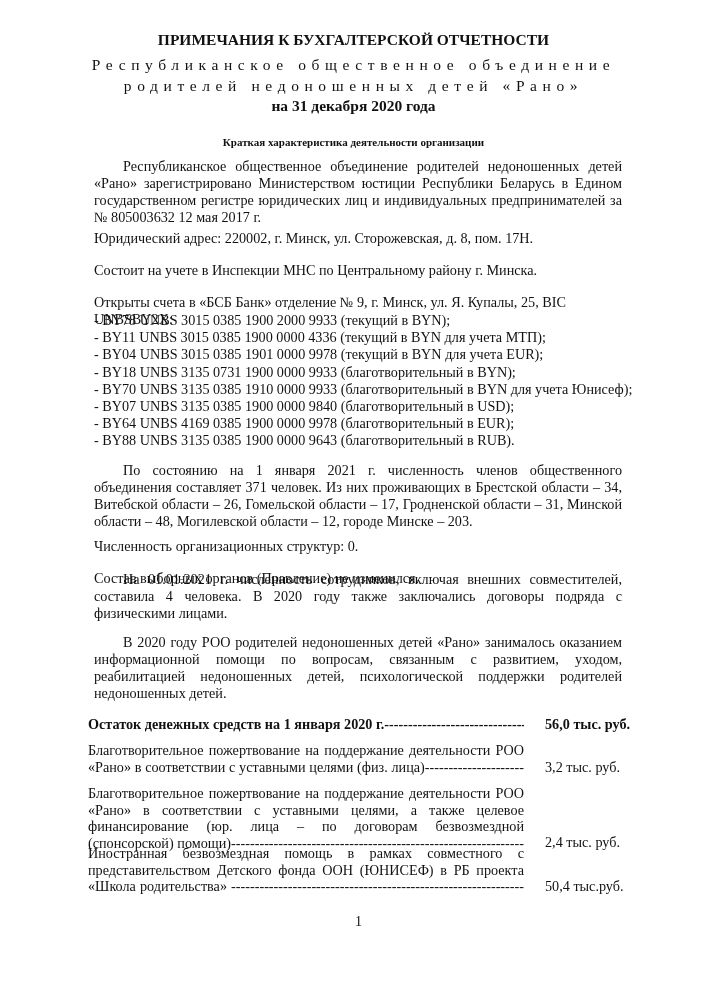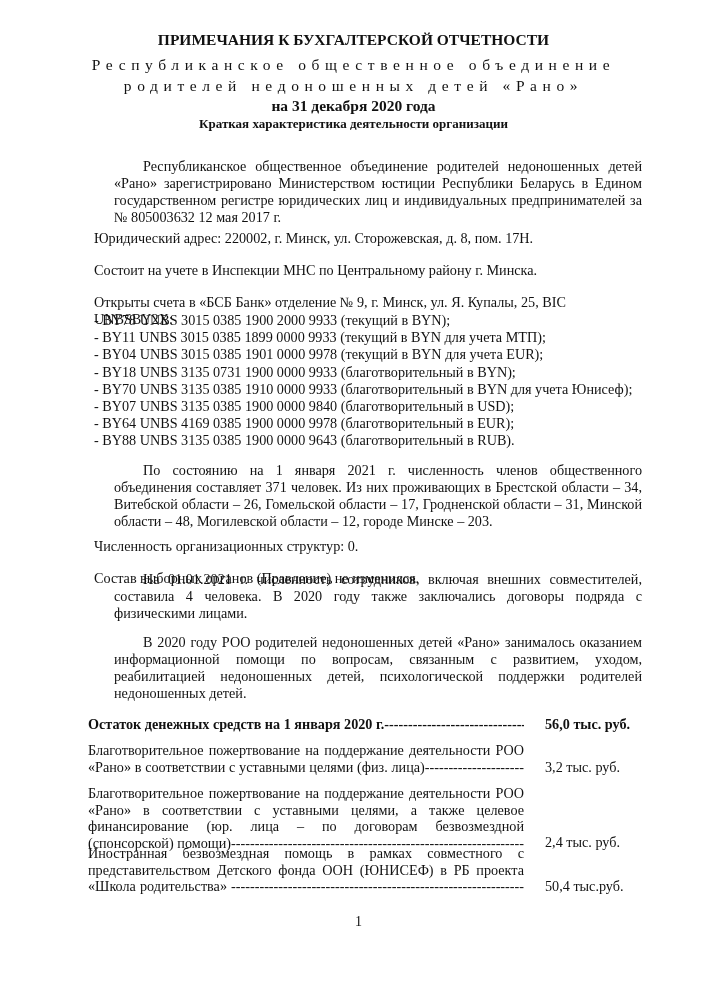--- a/index.html
+++ b/index.html
@@ -4,51 +4,51 @@
   <style>
     html, body { margin: 0; padding: 0; background: #ffffff; }
     body { width: 707px; height: 1000px; position: relative; overflow: hidden;
            font-family: "Liberation Serif", "DejaVu Serif", serif; color: #111; }
     .page { position: absolute; left: 0; top: 0; width: 707px; height: 1000px; }
     .hdr { position: absolute; left: 0; width: 707px; text-align: center; font-size: 15.5px; }
     .b { font-weight: bold; }
     .spaced { letter-spacing: 5.6px; }
     .txt { position: absolute; left: 94px; width: 528px; font-size: 14.2px; line-height: 17px; }
     .just { text-align: justify; }
-    .indent { text-indent: 29px; margin-left: 20px; }
+    .indent { text-indent: 29px; }
     .acct { position: absolute; left: 94px; font-size: 14.2px; line-height: 17.2px; }
     .acct div { white-space: nowrap; }
     .fin-row { position: absolute; left: 88px; width: 540px; font-size: 14.2px; line-height: 16.5px; }
     .fin-desc { position: absolute; left: 0; width: 436px; text-align: justify; }
     .fin-amt { position: absolute; left: 457px; white-space: nowrap; }
     .pagenum { position: absolute; left: 355px; top: 914px; font-size: 14px; }
   </style>
 </head>
 <body>
 
 <div class="page">
 
   <div class="hdr b" style="top:31px;">ПРИМЕЧАНИЯ К БУХГАЛТЕРСКОЙ ОТЧЕТНОСТИ</div>
   <div class="hdr spaced" style="top:56px;">Республиканское общественное объединение</div>
   <div class="hdr spaced" style="top:77px;">родителей недоношенных детей «Рано»</div>
   <div class="hdr b" style="top:97px;">на 31 декабря 2020 года</div>
 
-  <div class="hdr b" style="top:116px; font-size:13px;">Краткая характеристика деятельности организации</div>
+  <div class="hdr b" style="top:136px; font-size:11px;">Краткая характеристика деятельности организации</div>
 
   <div class="txt just indent" style="top:158px;">Республиканское общественное объединение родителей недоношенных детей «Рано» зарегистрировано Министерством юстиции Республики Беларусь в Едином государственном регистре юридических лиц и индивидуальных предпринимателей за № 805003632 12 мая 2017 г.</div>
 
   <div class="txt" style="top:230px;">Юридический адрес: 220002, г. Минск, ул. Сторожевская, д. 8, пом. 17Н.</div>
 
   <div class="txt" style="top:262px;">Состоит на учете в Инспекции МНС по Центральному району г. Минска.</div>
 
   <div class="txt" style="top:294px;">Открыты счета в «БСБ Банк» отделение № 9, г. Минск, ул. Я. Купалы, 25, BIC UNBSBY2X:</div>
 
   <div class="acct" style="top:312px;">
     <div>- BY78 UNBS 3015 0385 1900 2000 9933 (текущий в BYN);</div>
-    <div>- BY11 UNBS 3015 0385 1899 0000 9933 (текущий в BYN для учета МТП);</div>
+    <div>- BY11 UNBS 3015 0385 1900 0000 4336 (текущий в BYN для учета МТП);</div>
     <div>- BY04 UNBS 3015 0385 1901 0000 9978 (текущий в BYN для учета EUR);</div>
     <div>- BY18 UNBS 3135 0731 1900 0000 9933 (благотворительный в BYN);</div>
     <div>- BY70 UNBS 3135 0385 1910 0000 9933 (благотворительный в BYN для учета Юнисеф);</div>
     <div>- BY07 UNBS 3135 0385 1900 0000 9840 (благотворительный в USD);</div>
     <div>- BY64 UNBS 4169 0385 1900 0000 9978 (благотворительный в EUR);</div>
     <div>- BY88 UNBS 3135 0385 1900 0000 9643 (благотворительный в RUB).</div>
   </div>
 
   <div class="txt just indent" style="top:462px;">По состоянию на 1 января 2021 г. численность членов общественного объединения составляет 371 человек. Из них проживающих в Брестской области – 34, Витебской области – 26, Гомельской области – 17, Гродненской области – 31, Минской области – 48, Могилевской области – 12, городе Минске – 203.</div>
 

